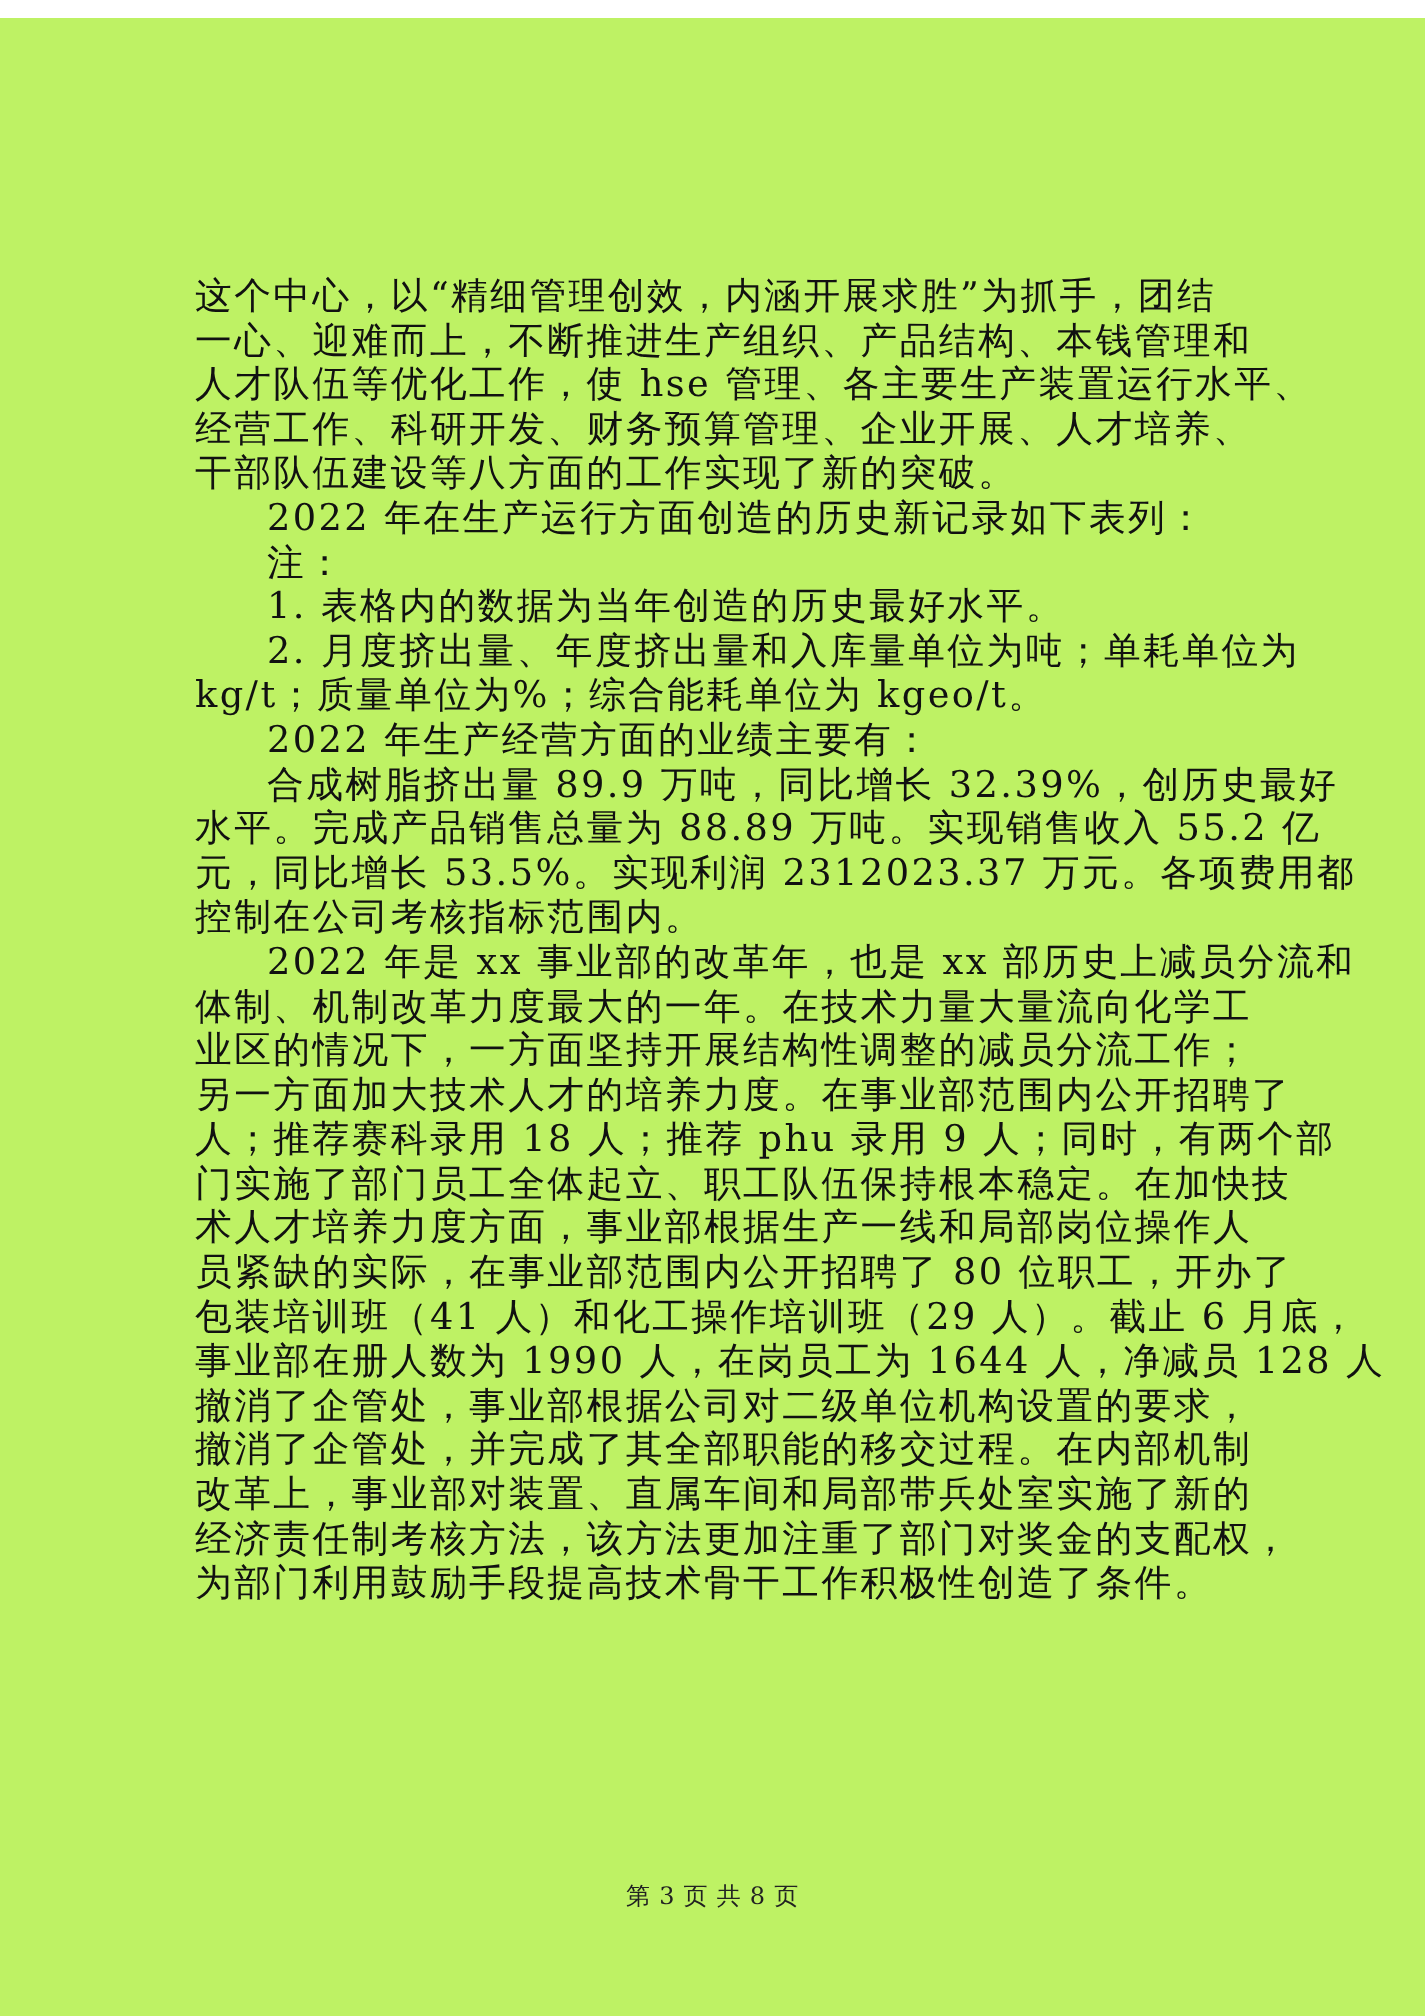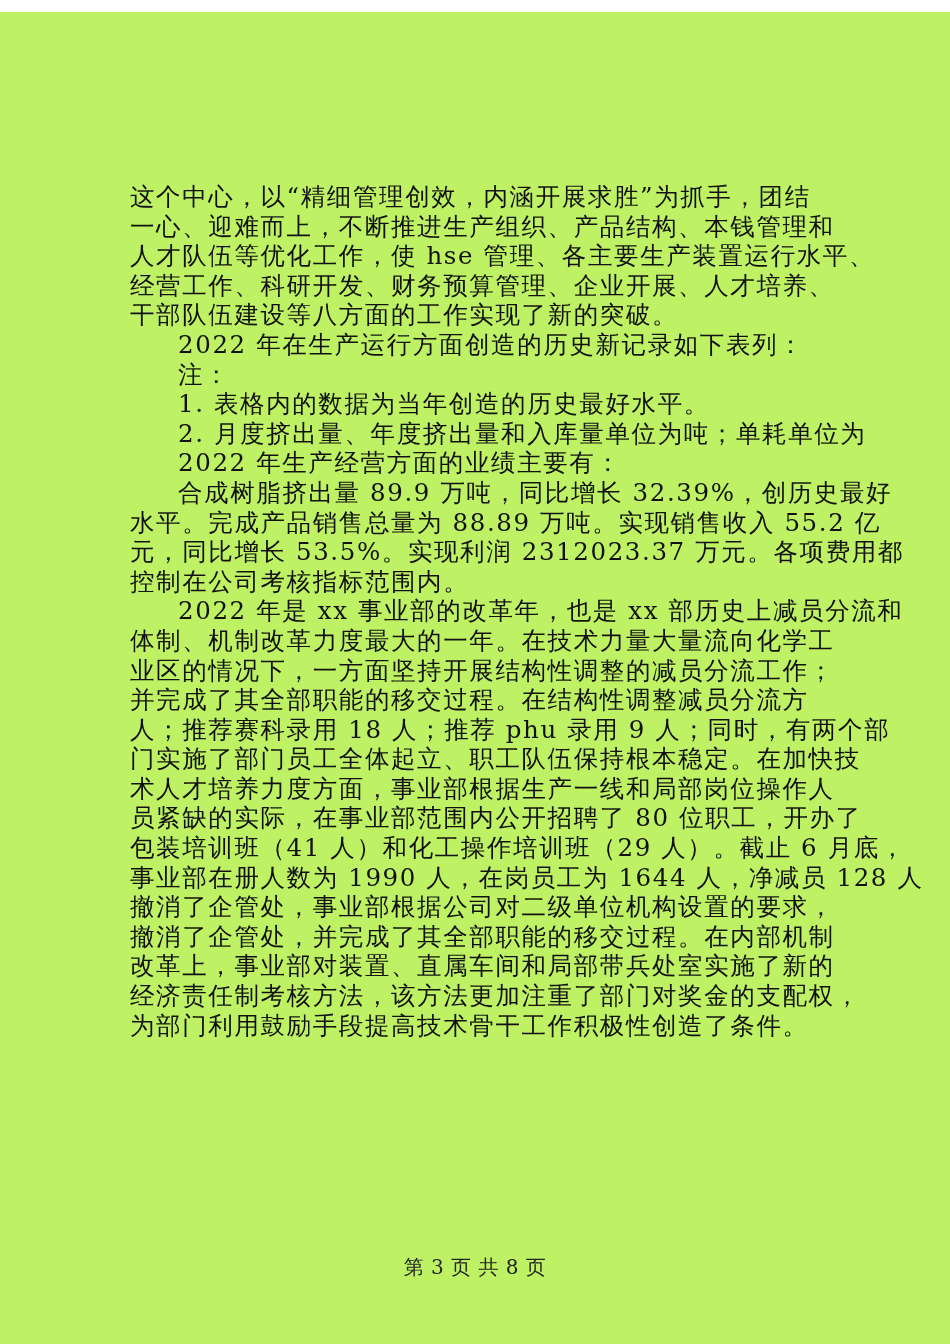--- a/index.html
+++ b/index.html
@@ -11,46 +11,47 @@
     position: absolute; left: 130px; top: 170px; width: 716px;
     font-family: "DejaVu Serif", "Liberation Serif", serif;
     font-size: 24.5px; line-height: 29.6px; color: #111;
     letter-spacing: 1.6px;
   }
   .line { white-space: nowrap; height: 29.6px; }
   .indent { padding-left: 48px; }
   .footer {
     position: absolute; left: 0; width: 950px; top: 1242px; text-align: center;
     font-family: "DejaVu Serif", "Liberation Serif", serif;
-    font-size: 20px; color: #222; letter-spacing: 0.5px;
+    font-size: 16px; color: #222; letter-spacing: 0.5px;
   }
 </style>
 </head>
 <body>
 
 <div class="page">
   <div class="content" id="content">
       <div class="line">这个中心，以“精细管理创效，内涵开展求胜”为抓手，团结</div>
       <div class="line">一心、迎难而上，不断推进生产组织、产品结构、本钱管理和</div>
       <div class="line">人才队伍等优化工作，使 hse 管理、各主要生产装置运行水平、</div>
       <div class="line">经营工作、科研开发、财务预算管理、企业开展、人才培养、</div>
       <div class="line">干部队伍建设等八方面的工作实现了新的突破。</div>
       <div class="line indent">2022 年在生产运行方面创造的历史新记录如下表列：</div>
       <div class="line indent">注：</div>
       <div class="line indent">1. 表格内的数据为当年创造的历史最好水平。</div>
       <div class="line indent">2. 月度挤出量、年度挤出量和入库量单位为吨；单耗单位为</div>
+      <div class="line">kg/t；质量单位为%；综合能耗单位为 kgeo/t。</div>
       <div class="line indent">2022 年生产经营方面的业绩主要有：</div>
       <div class="line indent">合成树脂挤出量 89.9 万吨，同比增长 32.39%，创历史最好</div>
       <div class="line">水平。完成产品销售总量为 88.89 万吨。实现销售收入 55.2 亿</div>
       <div class="line">元，同比增长 53.5%。实现利润 2312023.37 万元。各项费用都</div>
       <div class="line">控制在公司考核指标范围内。</div>
       <div class="line indent">2022 年是 xx 事业部的改革年，也是 xx 部历史上减员分流和</div>
       <div class="line">体制、机制改革力度最大的一年。在技术力量大量流向化学工</div>
       <div class="line">业区的情况下，一方面坚持开展结构性调整的减员分流工作；</div>
-      <div class="line">并完成了其全部职能的移交过程。在结构性调整减员分流方</div>
+      <div class="line">另一方面加大技术人才的培养力度。在事业部范围内公开招聘了</div>
       <div class="line">人；推荐赛科录用 18 人；推荐 phu 录用 9 人；同时，有两个部</div>
       <div class="line">门实施了部门员工全体起立、职工队伍保持根本稳定。在加快技</div>
       <div class="line">术人才培养力度方面，事业部根据生产一线和局部岗位操作人</div>
       <div class="line">员紧缺的实际，在事业部范围内公开招聘了 80 位职工，开办了</div>
       <div class="line">包装培训班（41 人）和化工操作培训班（29 人）。截止 6 月底，</div>
       <div class="line">事业部在册人数为 1990 人，在岗员工为 1644 人，净减员 128 人</div>
       <div class="line">撤消了企管处，事业部根据公司对二级单位机构设置的要求，</div>
       <div class="line">撤消了企管处，并完成了其全部职能的移交过程。在内部机制</div>
       <div class="line">改革上，事业部对装置、直属车间和局部带兵处室实施了新的</div>
       <div class="line">经济责任制考核方法，该方法更加注重了部门对奖金的支配权，</div>

